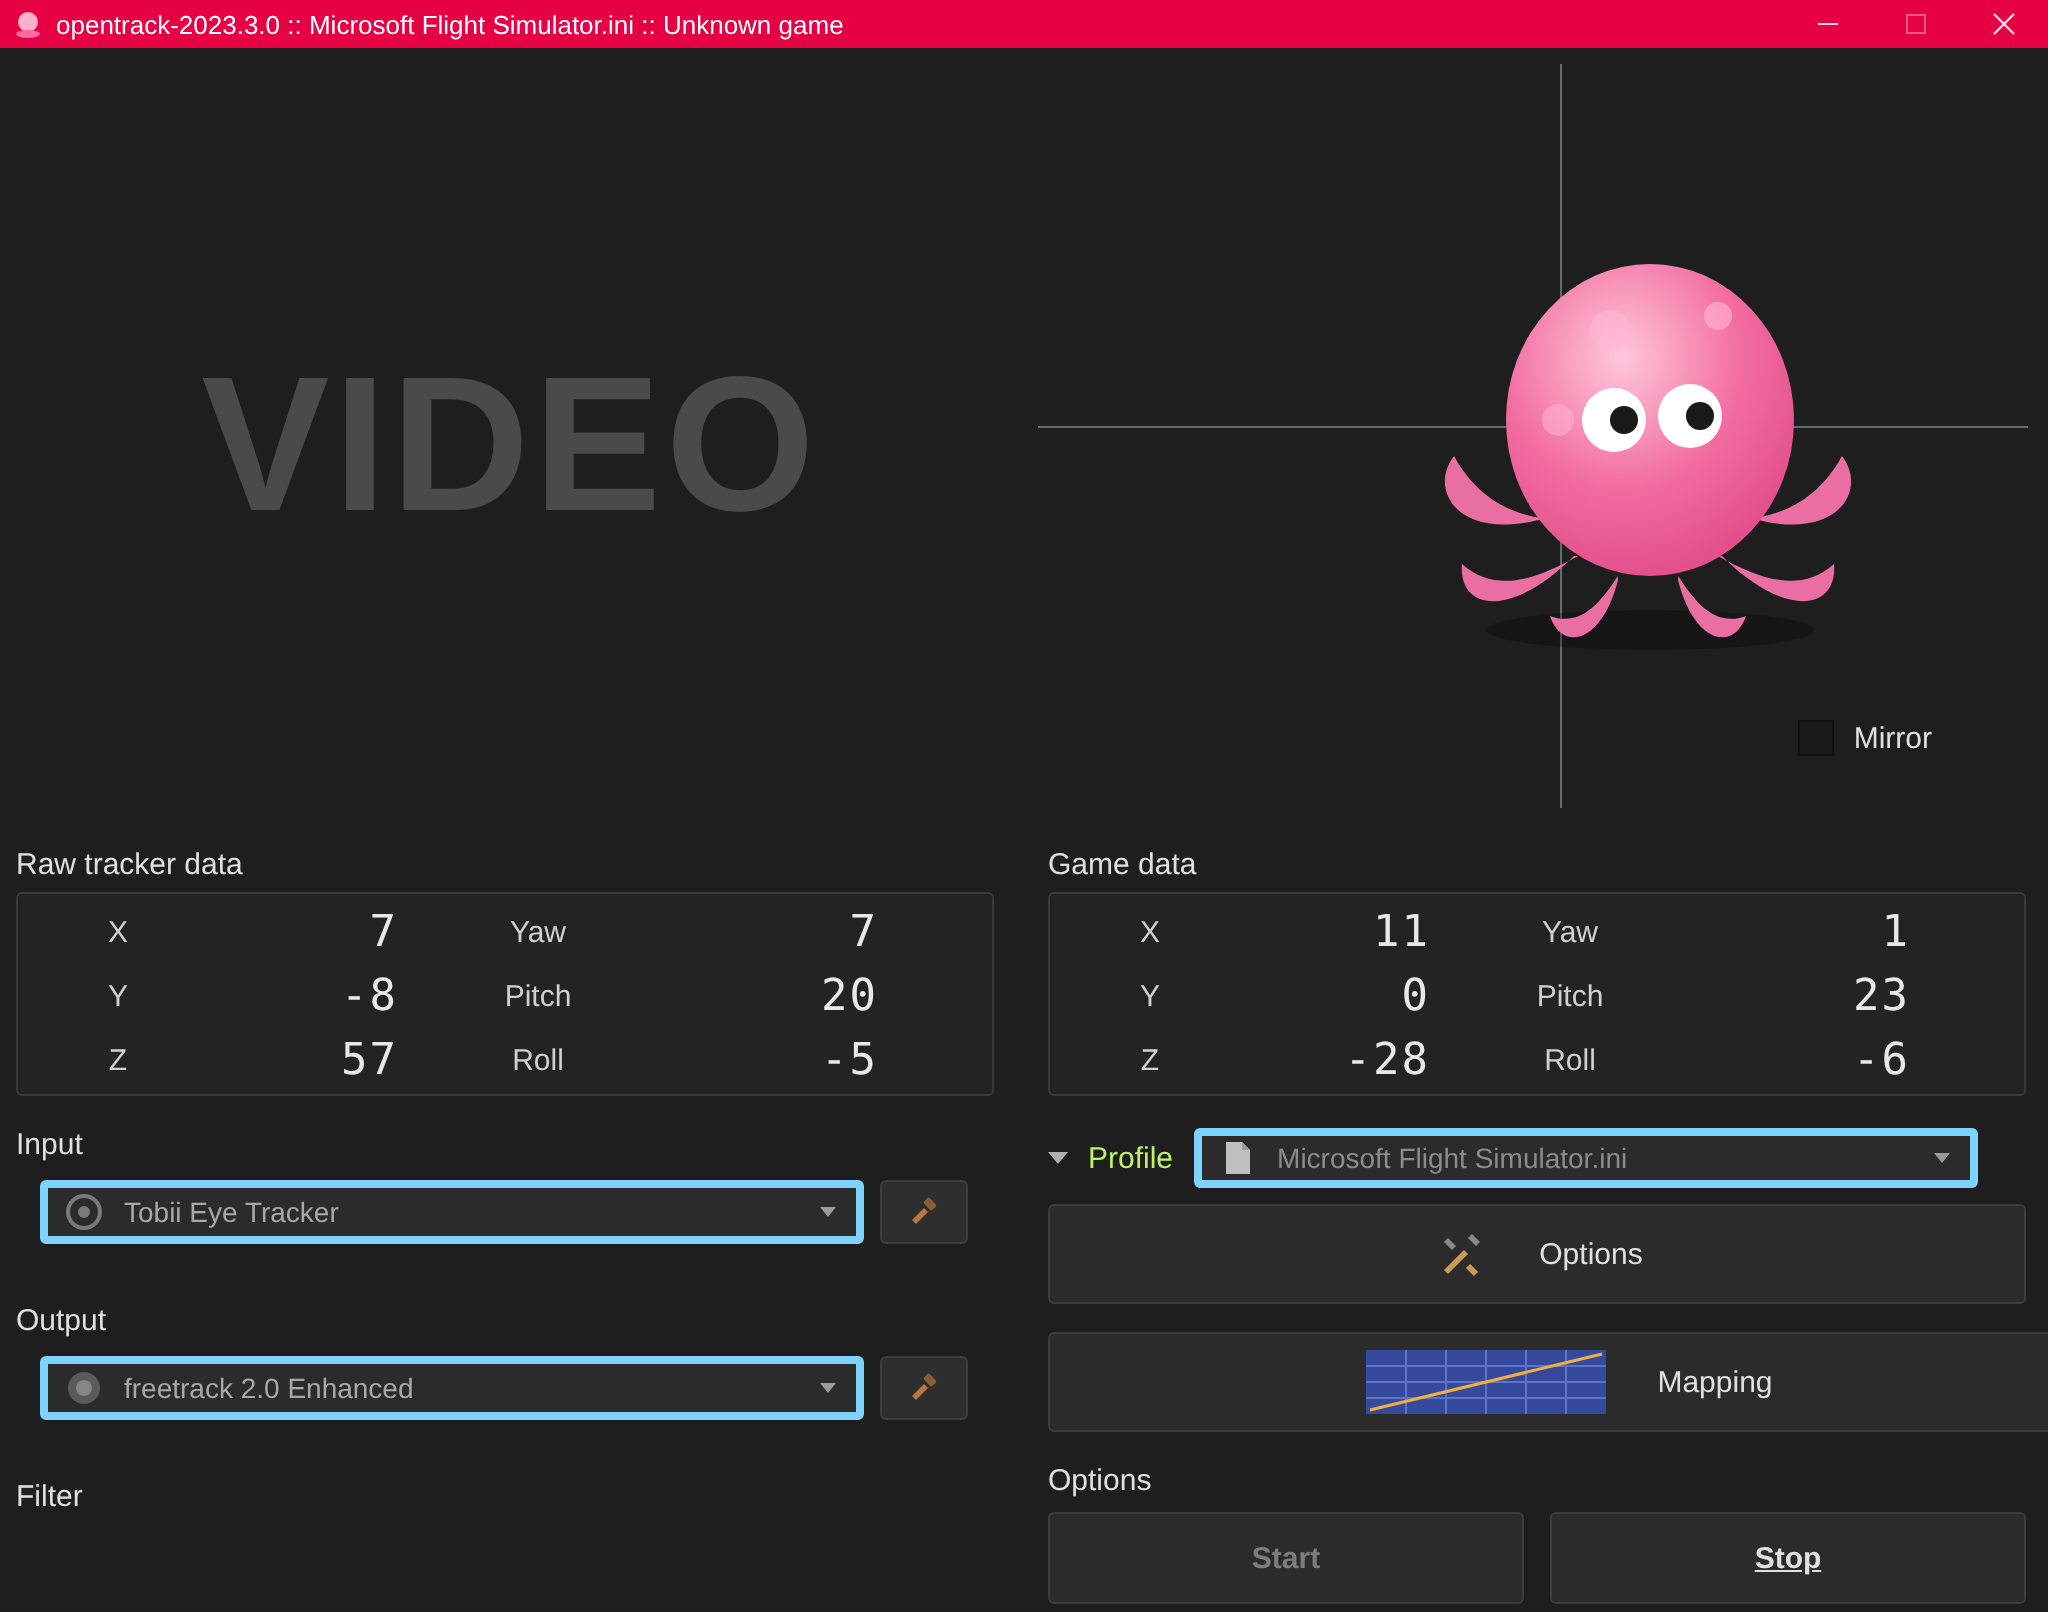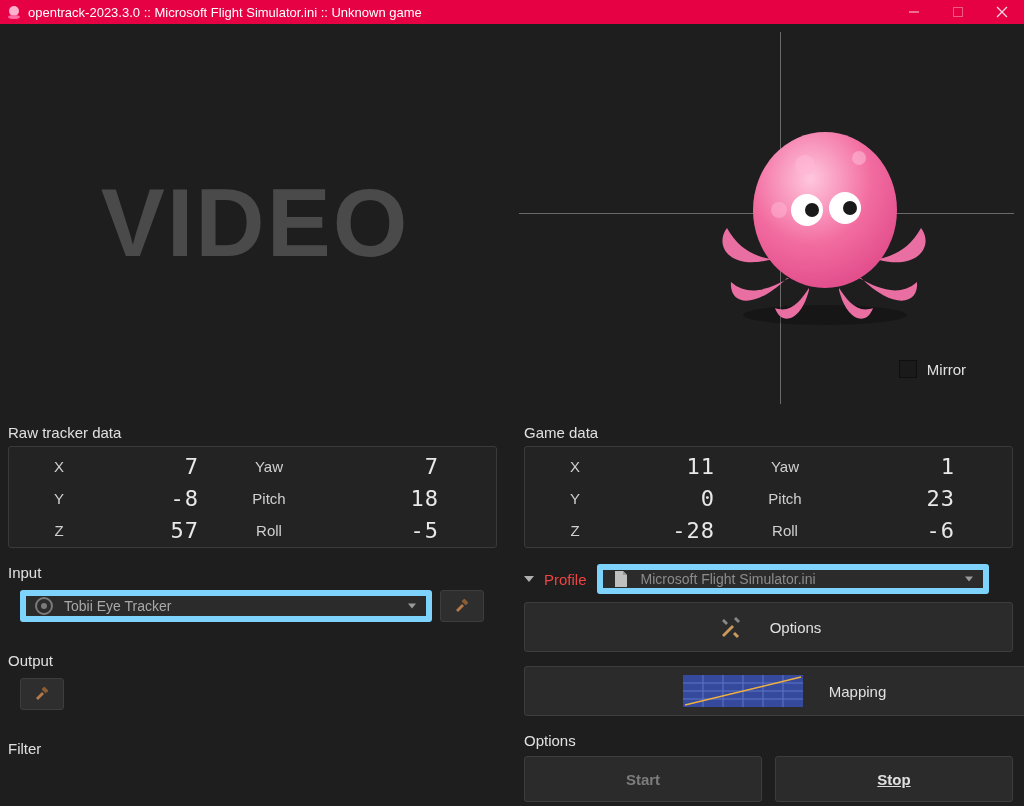--- a/index.html
+++ b/index.html
@@ -27,27 +27,27 @@
   
   .panel-title { position: absolute; font-size: 15px; color: #e0e0e0; }
   .data-box { position: absolute; border: 1px solid #3a3a3a; border-radius: 3px; background: #232323; height: 102px; width: 489px; }
   .drow { position: absolute; display: flex; align-items: center; height: 30px; }
   .dlabel { width: 60px; text-align: center; font-size: 15px; color: #d0d0d0; }
   .dval { width: 60px; text-align: right; font-family: "DSEG7", monospace; font-size: 20px; letter-spacing: 2px; color: #e8e8e8; }
   .seg { font-family: monospace; font-variant-numeric: tabular-nums; font-size: 22px; letter-spacing: 1px; }
   
   .section-label { position: absolute; font-size: 15px; color: #e0e0e0; }
   .select-row { position: absolute; display: flex; gap: 8px; }
-  .combo { height: 32px; background: #2b2b2b; border: 6px solid #7dd3fc; border-radius: 3px; display: flex; align-items: center; padding: 0 8px; color: #a8a8a8; font-size: 14px; position: relative; }
+  .combo { height: 32px; background: #2b2b2b; border: 4px solid #7dd3fc; border-radius: 3px; display: flex; align-items: center; padding: 0 8px; color: #a8a8a8; font-size: 14px; position: relative; }
   .combo .ico { width: 20px; height: 20px; margin-right: 10px; display:flex; align-items:center; justify-content:center;}
   .combo .caret { position: absolute; right: 10px; top: 50%; transform: translateY(-50%); }
   .hammer { width: 44px; height: 32px; background: #2e2e2e; border: 1px solid #3d3d3d; border-radius: 3px; display:flex; align-items:center; justify-content:center;}
   .profile-row { position: absolute; display:flex; align-items:center; gap:10px; }
   .profile-row .tri { width:0;height:0;border-left:5px solid transparent;border-right:5px solid transparent;border-top:6px solid #b0b0b0;}
-  .profile-row .lbl { font-size:15px; color:#ef4444;}
+  .profile-row .lbl { font-size:15px; color:#bef264;}
   .big-btn { position:absolute; background:#2b2b2b; border:1px solid #3d3d3d; border-radius:3px; display:flex; align-items:center; justify-content:center; gap:26px; font-size:15px; color:#e0e0e0; height:50px;}
   .big-btn.dim { color:#7d7d7d; }
   .caret-down { width:0;height:0;border-left:4px solid transparent;border-right:4px solid transparent;border-top:5px solid #9a9a9a;}
 </style>
 </head>
 <body>
 
 <div class="window">
 
   <div class="titlebar">
@@ -137,21 +137,21 @@
       <div class="drow" style="left:20px; top:68px;">
           <span class="dlabel">Z</span>
           <span class="dval seg" style="margin-left:50px">57</span>
         </div>
       <div class="drow" style="left:230px; top:4px;">
           <span class="dlabel">Yaw</span>
           <span class="dval seg" style="margin-left:80px">7</span>
         </div>
       <div class="drow" style="left:230px; top:36px;">
           <span class="dlabel">Pitch</span>
-          <span class="dval seg" style="margin-left:80px">18</span>
+          <span class="dval seg" style="margin-left:80px">20</span>
         </div>
       <div class="drow" style="left:230px; top:68px;">
           <span class="dlabel">Roll</span>
           <span class="dval seg" style="margin-left:80px">-5</span>
         </div>
     </div>
 
     <div class="panel-title" style="left:524px; top:400px;">Game data</div>
     <div class="data-box" style="left:524px; top:422px;">
       <div class="drow" style="left:20px; top:4px;">
@@ -195,20 +195,30 @@
       <div class="hammer">
         <svg width="18" height="18" viewBox="0 0 18 18">
             <path d="M3 13 L9 7 L11 9 L5 15 Z" fill="#b57848"></path>
             <rect x="9" y="3" width="6" height="4" rx="1" transform="rotate(45 12 5)" fill="#8a5c34"></rect>
           </svg>
       </div>
     </div>
 
     <div class="section-label" style="left:8px; top:628px;">Output</div>
     <div class="select-row" style="left:20px; top:654px;">
+      <div class="combo" style="width:412px;">
+        <span class="ico">
+            <svg viewBox="0 0 20 20">
+              <circle cx="10" cy="10" r="8" fill="#5a5a5a"></circle>
+              <circle cx="10" cy="10" r="4" fill="#888"></circle>
+            </svg>
+          </span>
+        <span>freetrack 2.0 Enhanced</span>
+        <span class="caret caret-down"></span>
+      </div>
       <div class="hammer">
         <svg width="18" height="18" viewBox="0 0 18 18">
             <path d="M3 13 L9 7 L11 9 L5 15 Z" fill="#b57848"></path>
             <rect x="9" y="3" width="6" height="4" rx="1" transform="rotate(45 12 5)" fill="#8a5c34"></rect>
           </svg>
       </div>
     </div>
 
     <div class="section-label" style="left:8px; top:716px;">Filter</div>
 

